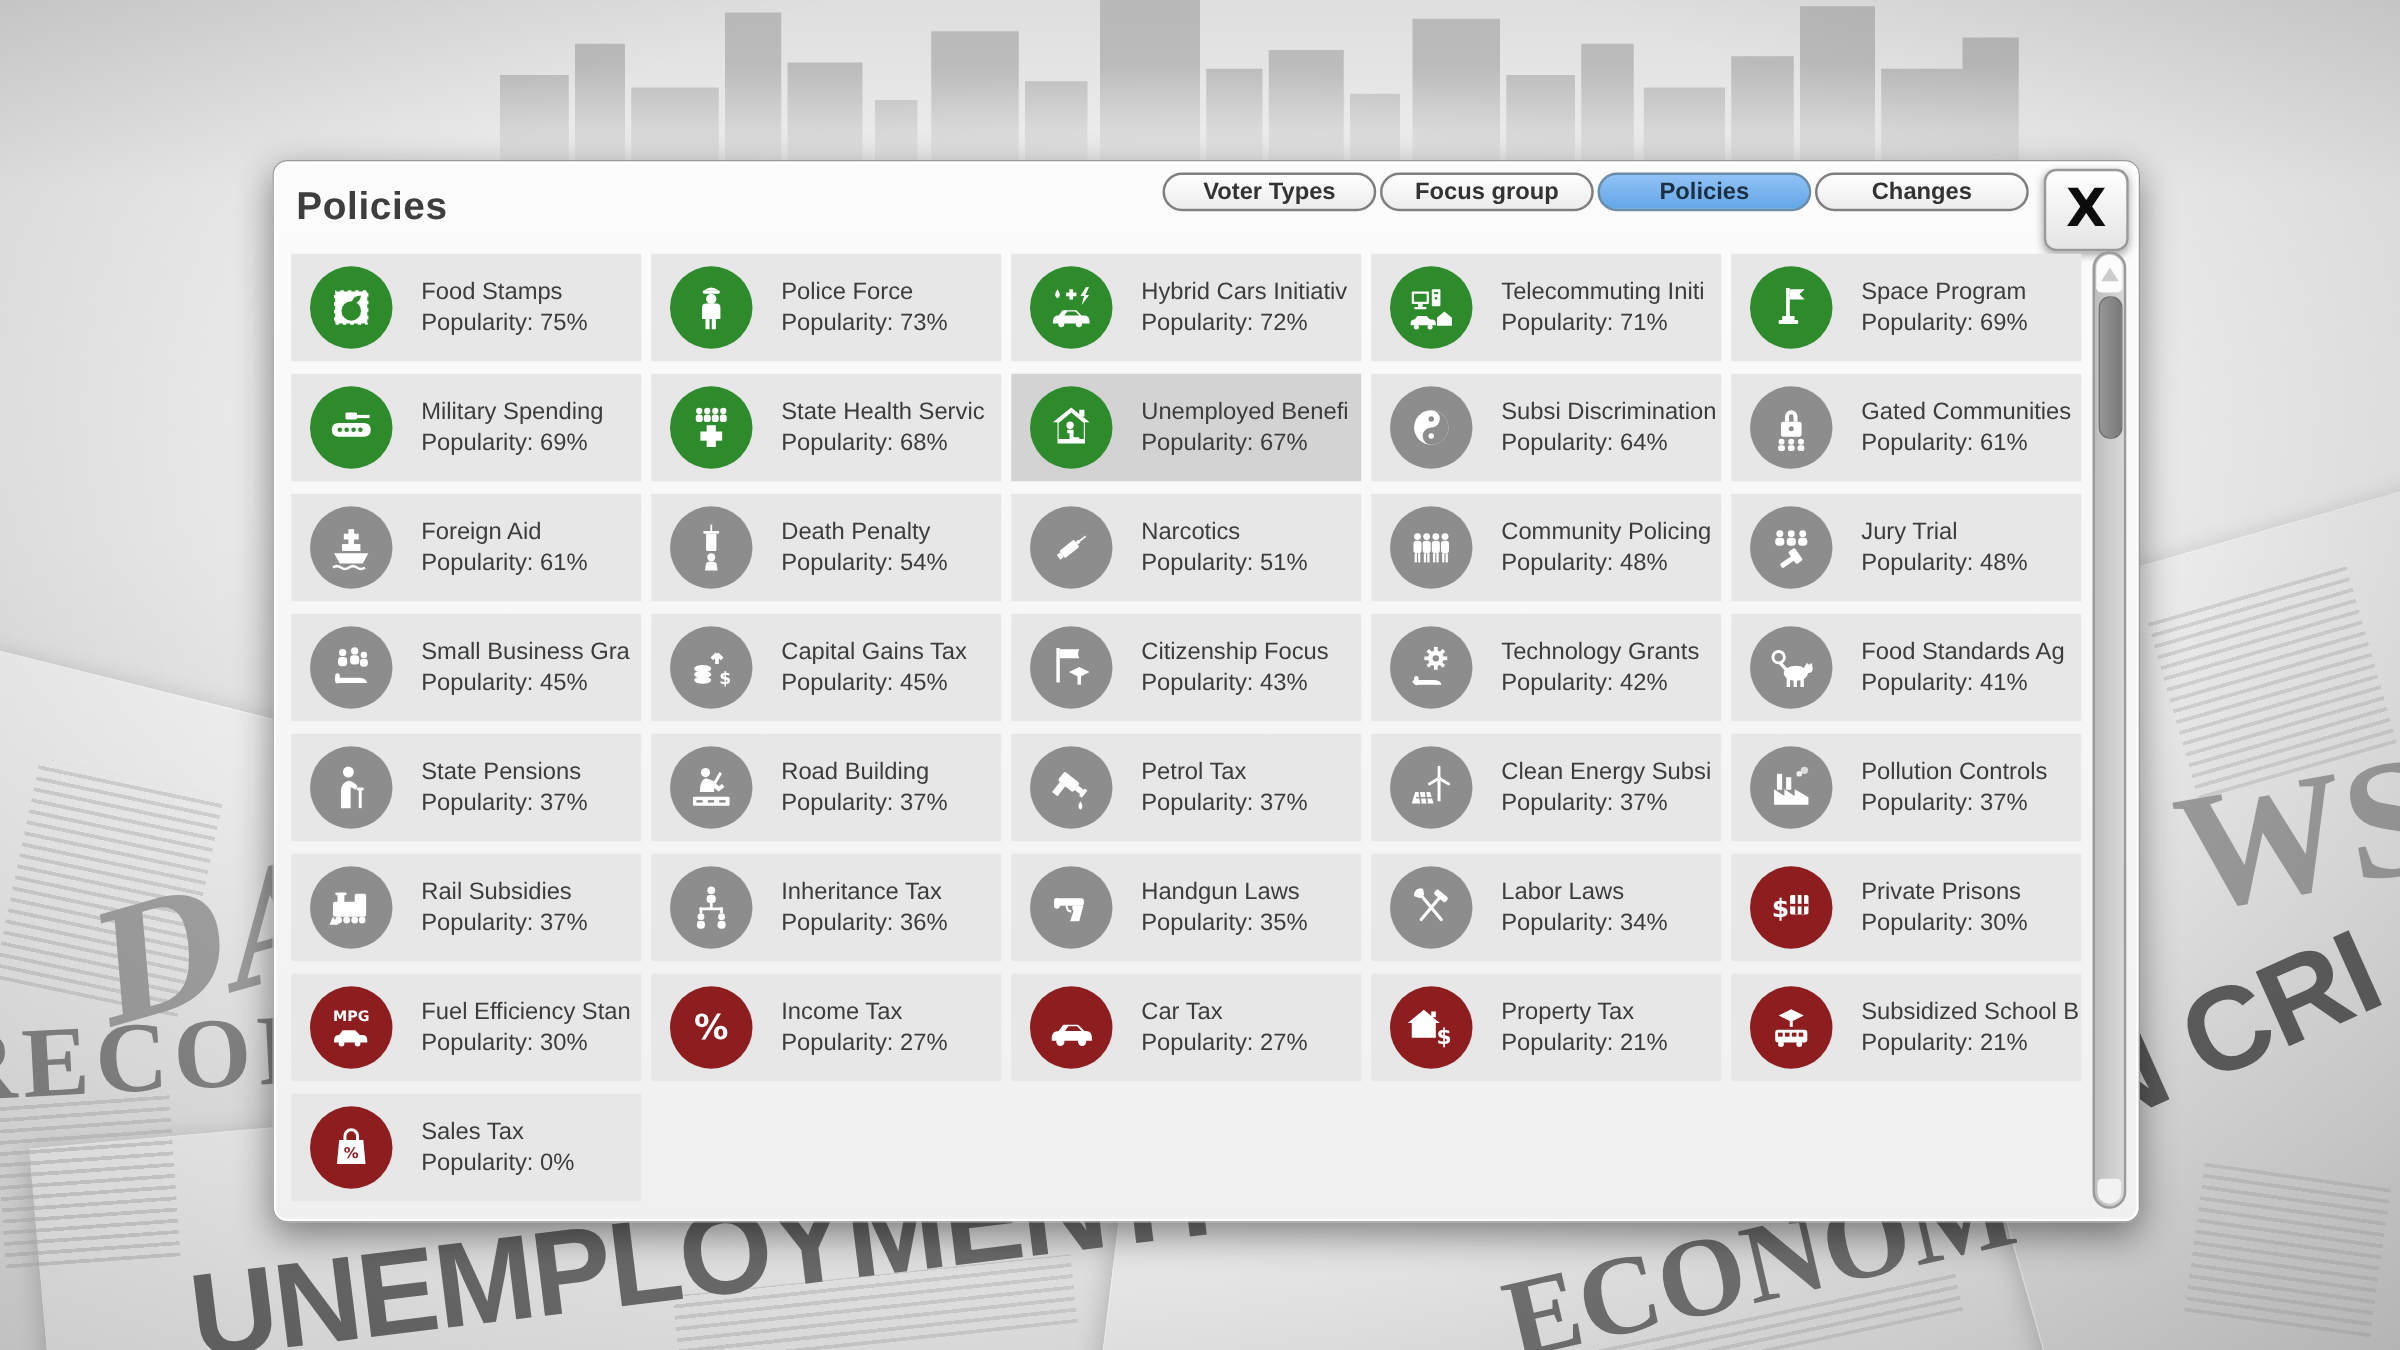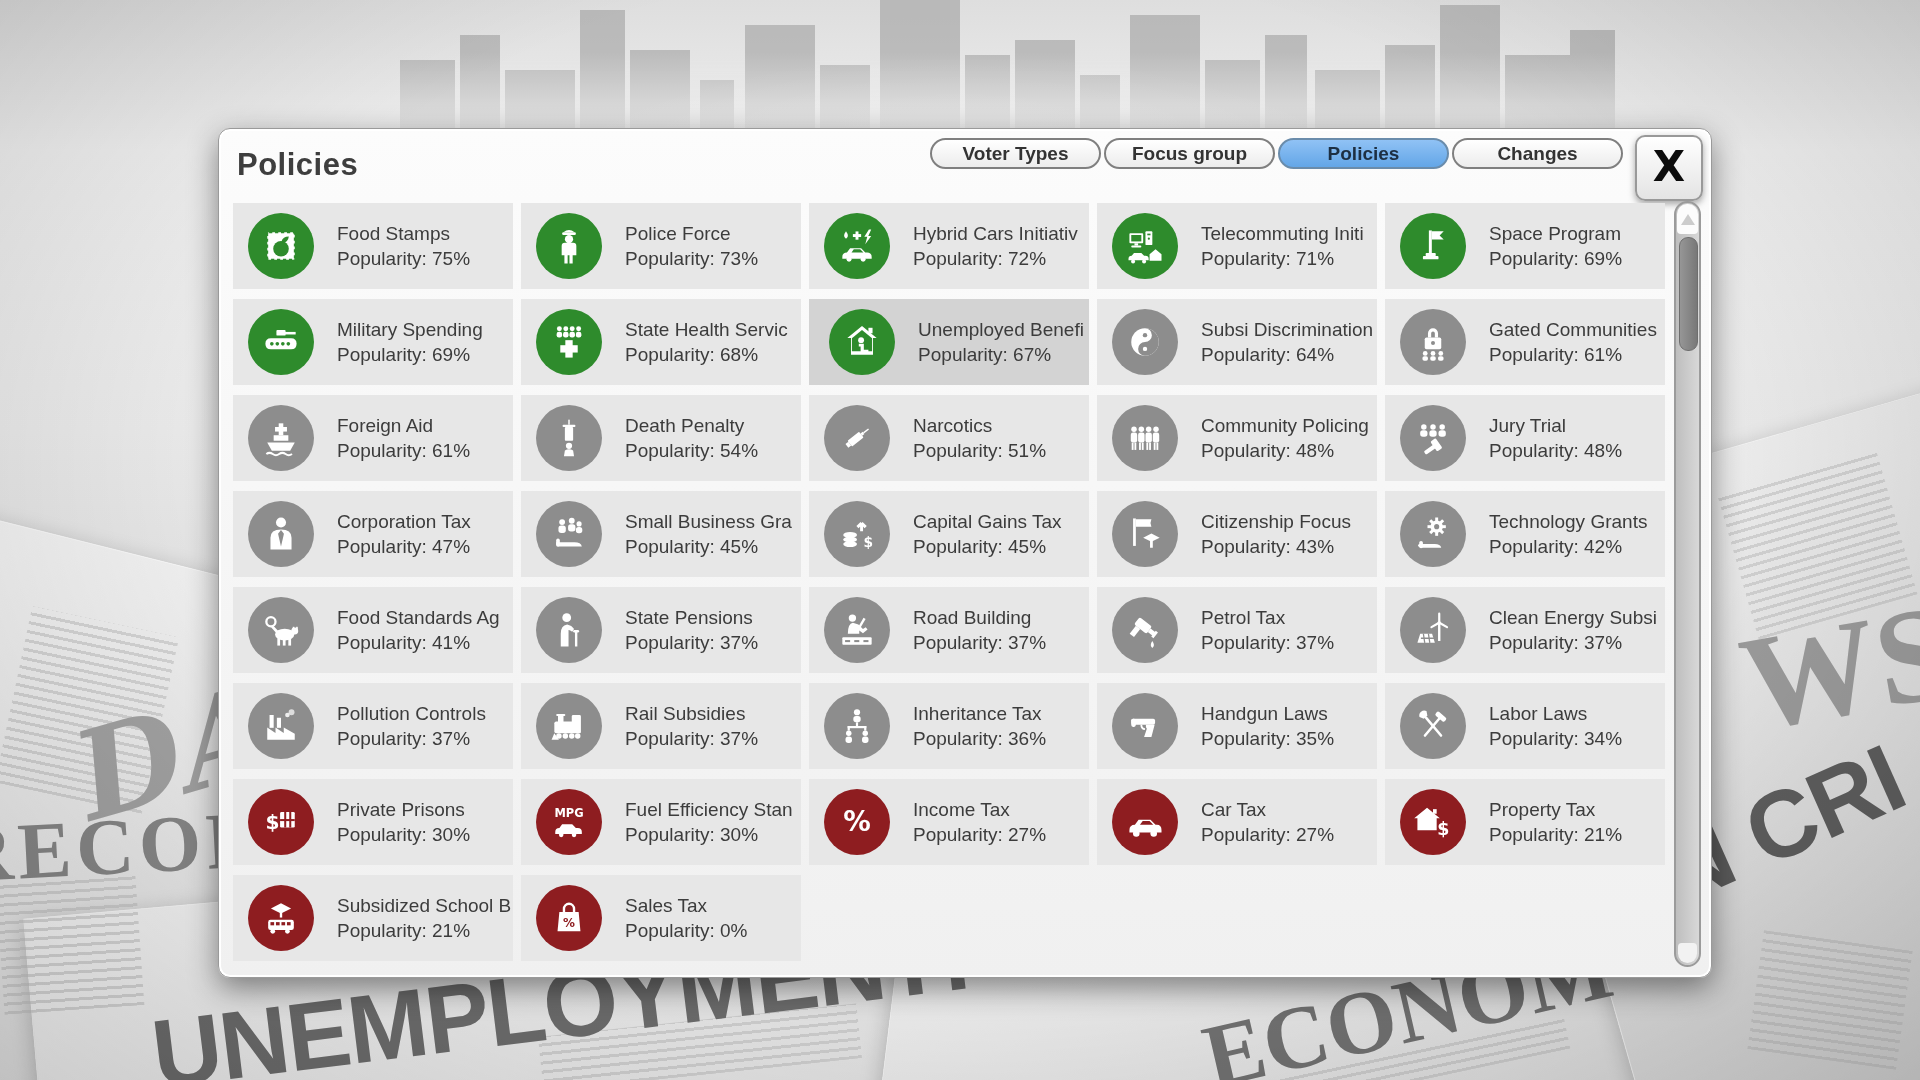--- a/index.html
+++ b/index.html
@@ -51,21 +51,21 @@
     box-shadow:0 3px 7px rgba(0,0,0,.35);
     display:flex;align-items:center;justify-content:center;
     font-family:"DejaVu Sans",sans-serif;font-size:42px;font-weight:900;color:#0c0c0c;cursor:pointer;padding:0 0 4px 0;
   }
   
   .grid{
     position:absolute;left:14px;top:74px;width:1432px;
     display:grid;grid-template-columns:repeat(5,280px);grid-auto-rows:86px;gap:10px 8px;
   }
   .cell{background:#e7e7e7;display:flex;align-items:center;padding-left:15px;box-sizing:border-box;cursor:pointer;}
-  .cell.highlighted{background:#d3d3d3;justify-content:center;}
+  .cell.highlighted{background:#d3d3d3;}
   .icon-circle{width:66px;height:66px;border-radius:50%;flex:none;display:flex;align-items:center;justify-content:center;}
   .cell-text{margin-left:23px;display:flex;flex-direction:column;gap:3px;}
   .cell-name,.cell-pop{font-size:19px;color:#3c3c3c;line-height:1.12;}
   
   .scrollbar{
     position:absolute;right:10px;top:72px;width:27px;height:766px;
     background:linear-gradient(90deg,#bebebe,#d8d8d8);
     border:2px solid #9b9b9b;border-radius:14px;box-sizing:border-box;
   }
   .sb-up{position:absolute;top:1px;left:1px;right:1px;height:30px;background:#fcfcfc;border-radius:10px 10px 4px 4px;display:flex;align-items:center;justify-content:center;cursor:pointer;}
@@ -392,33 +392,20 @@
             </svg>
           </span>
           <span class="cell-text">
             <span class="cell-name">Jury Trial</span>
             <span class="cell-pop">Popularity: 48%</span>
           </span>
         </div>
         <div class="cell">
           <span class="icon-circle" style="background: rgb(141, 141, 141);">
             <svg viewBox="0 0 48 48" width="44" height="44" fill="#fff" xmlns="http://www.w3.org/2000/svg">
-              <circle cx="24" cy="11.5" r="5.5"></circle>
-              <path d="M12.5 41 v-13 q0 -9 11.5 -9 q11.5 0 11.5 9 v13 z"></path>
-              <path d="M24 19.5 l3.2 4.2 -3.2 14 -3.2 -14 z" fill="#8d8d8d"></path>
-            </svg>
-          </span>
-          <span class="cell-text">
-            <span class="cell-name">Corporation Tax</span>
-            <span class="cell-pop">Popularity: 47%</span>
-          </span>
-        </div>
-        <div class="cell">
-          <span class="icon-circle" style="background: rgb(141, 141, 141);">
-            <svg viewBox="0 0 48 48" width="44" height="44" fill="#fff" xmlns="http://www.w3.org/2000/svg">
               <circle cx="16.5" cy="11" r="3.2"></circle>
               <rect x="12.5" y="14.8" width="8" height="8" rx="3"></rect>
               <circle cx="27" cy="9.5" r="3.2"></circle>
               <rect x="23" y="13.3" width="8" height="8" rx="3"></rect>
               <circle cx="35" cy="13" r="2.8"></circle>
               <rect x="31.5" y="16.3" width="7" height="7" rx="3"></rect>
               <path d="M10 33 h20 q7 0 8 4.5 h-24 q-4 0 -4 -3 z"></path>
               <rect x="10" y="29" width="4" height="9" rx="2"></rect>
             </svg>
           </span>

